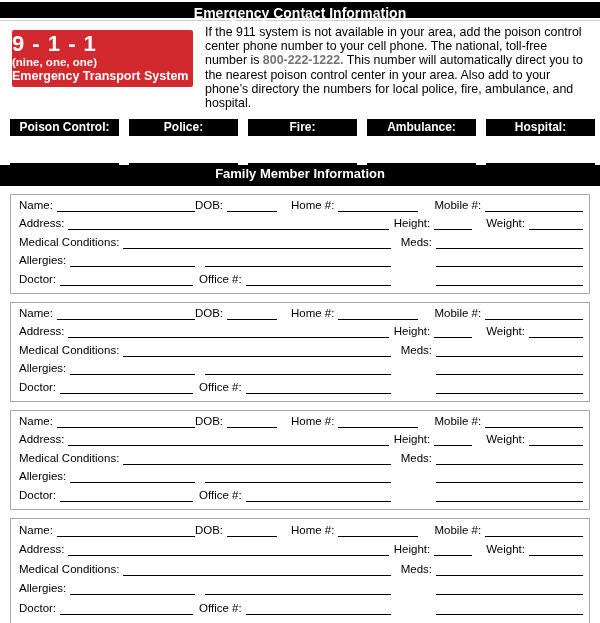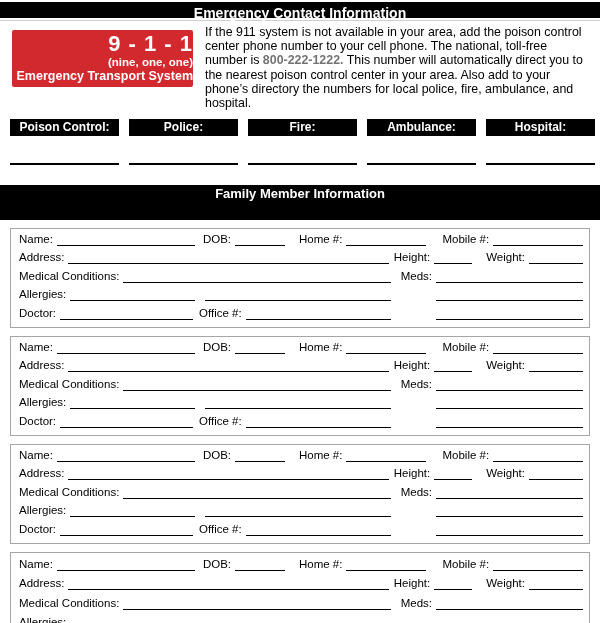--- a/index.html
+++ b/index.html
@@ -12,21 +12,21 @@
   }
   .bar {
     background: #000; color: #fff; text-align: center; font-weight: bold;
   }
   .top-bar { margin-top: 2px; height: 16px; line-height: 22px; font-size: 14px; }
   .hairline { height: 1px; background: #cfcfcf; margin-top: 2px; }
 
   .intro-row { display: flex; align-items: flex-start; margin: 4px 8px 0 12px; }
   .box-911 {
     width: 181px; height: 57px; margin-top: 5px; flex: none;
-    background: #d2292f; color: #fff; text-align: right;
+    background: #d2292f; color: #fff; text-align: left;
     border-radius: 2px; padding-top: 2px;
   }
   .box-911 .num { font-size: 22px; font-weight: bold; line-height: 24px; letter-spacing: 1px; }
   .box-911 .words { font-size: 11.5px; font-weight: bold; line-height: 13px; }
   .box-911 .caption { font-size: 12.5px; font-weight: bold; line-height: 15px; }
 
   .intro-text {
     flex: 1; margin-left: 12px; margin-right: 6px;
     font-size: 12.4px; line-height: 14.2px;
   }
@@ -34,39 +34,39 @@
 
   .contacts-row { display: flex; gap: 10px; margin: 9px 5px 0 10px; }
   .contact-box {
     flex: 1; height: 17px; line-height: 17px;
     background: #000; color: #fff; font-weight: bold; font-size: 12px;
     text-align: center; white-space: nowrap;
   }
   .contacts-lines { display: flex; gap: 10px; margin: 27px 5px 0 10px; }
   .contact-line { flex: 1; border-bottom: 2px solid #000; height: 1px; }
 
-  .family-bar { margin-top: 20px; height: 35px; line-height: 17px; font-size: 13px; }
+  .family-bar { margin-top: 0; height: 21px; line-height: 17px; font-size: 13px; }
 
   #family-blocks .member {
     margin: 8px 10px 0 10px; height: 100px;
     border: 1px solid #a6a6a6;
     padding: 2px 6px 2px 8px;
     display: flex; flex-direction: column; justify-content: space-evenly;
     font-size: 11.5px;
   }
   #family-blocks .member:last-child { height: 106px; }
   .frow { display: flex; align-items: flex-start; height: 17px; }
   .lbl { white-space: nowrap; padding-bottom: 1px; flex: none; }
   .line { border-bottom: 1px solid #000; height: 13px; margin-left: 4px; flex: none; }
   .flexline { flex: 1; }
   .w138 { width: 138px; } .w50 { width: 50px; } .w80 { width: 80px; }
   .w38 { width: 38px; } .w54 { width: 54px; } .w147 { width: 147px; }
   .w125 { width: 125px; } .w133 { width: 133px; }
   .ml5 { margin-left: 5px; } .ml6 { margin-left: 6px; } .ml10 { margin-left: 10px; }
-  .ml12 { margin-left: 8px; } .ml14 { margin-left: 14px; } .ml16 { margin-left: 16px; }
+  .ml12 { margin-left: 0; } .ml14 { margin-left: 14px; } .ml16 { margin-left: 16px; }
   .ml45 { margin-left: 45px; }
 </style>
 </head>
 <body>
 
 <div class="bar top-bar">
   <span>Emergency Contact Information</span>
 </div>
 <div class="hairline"></div>
 

